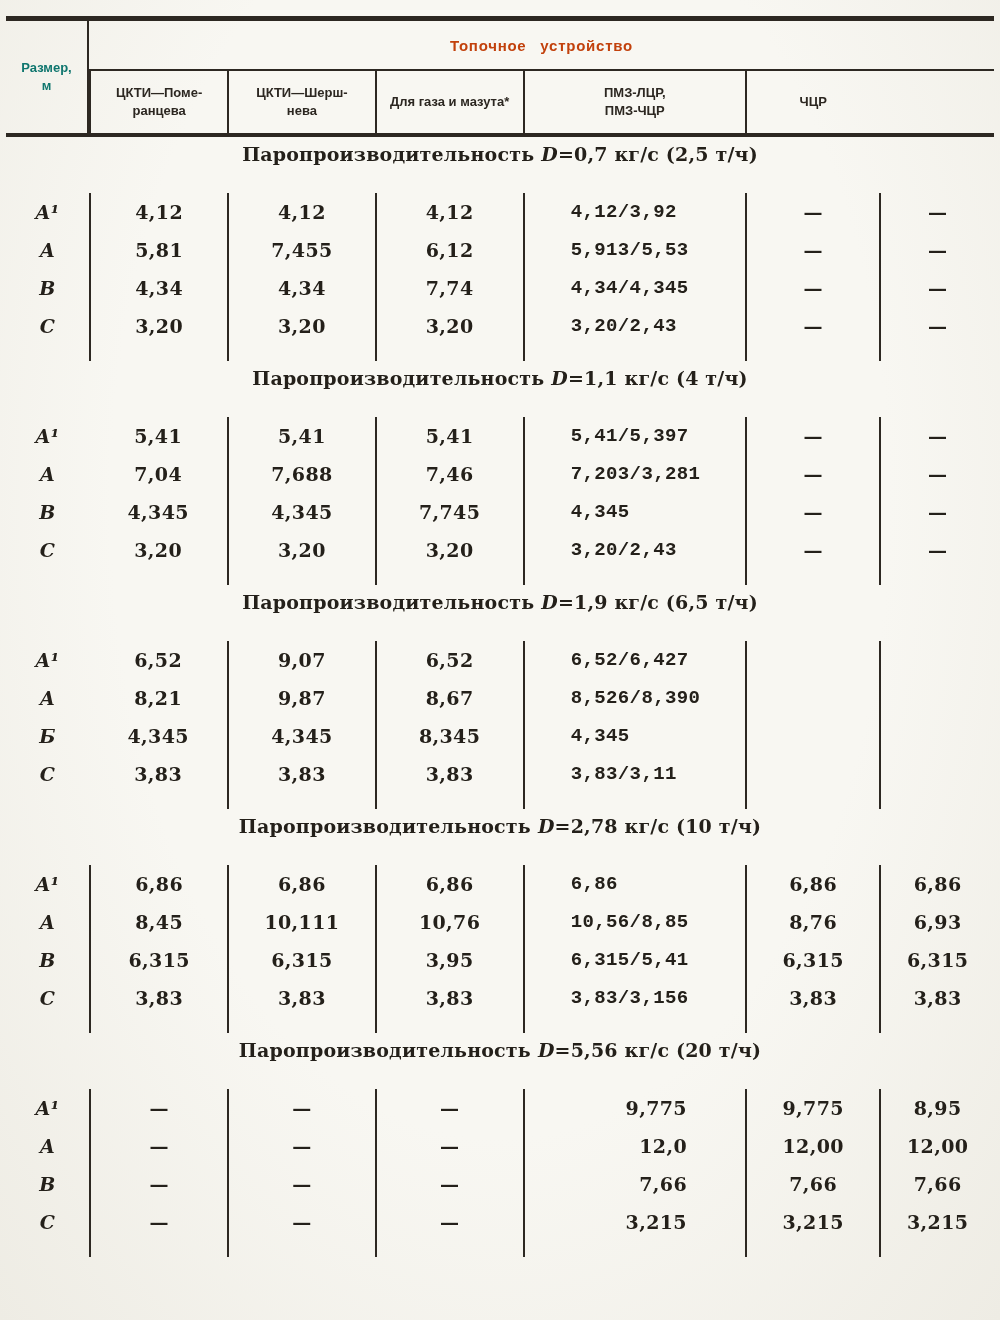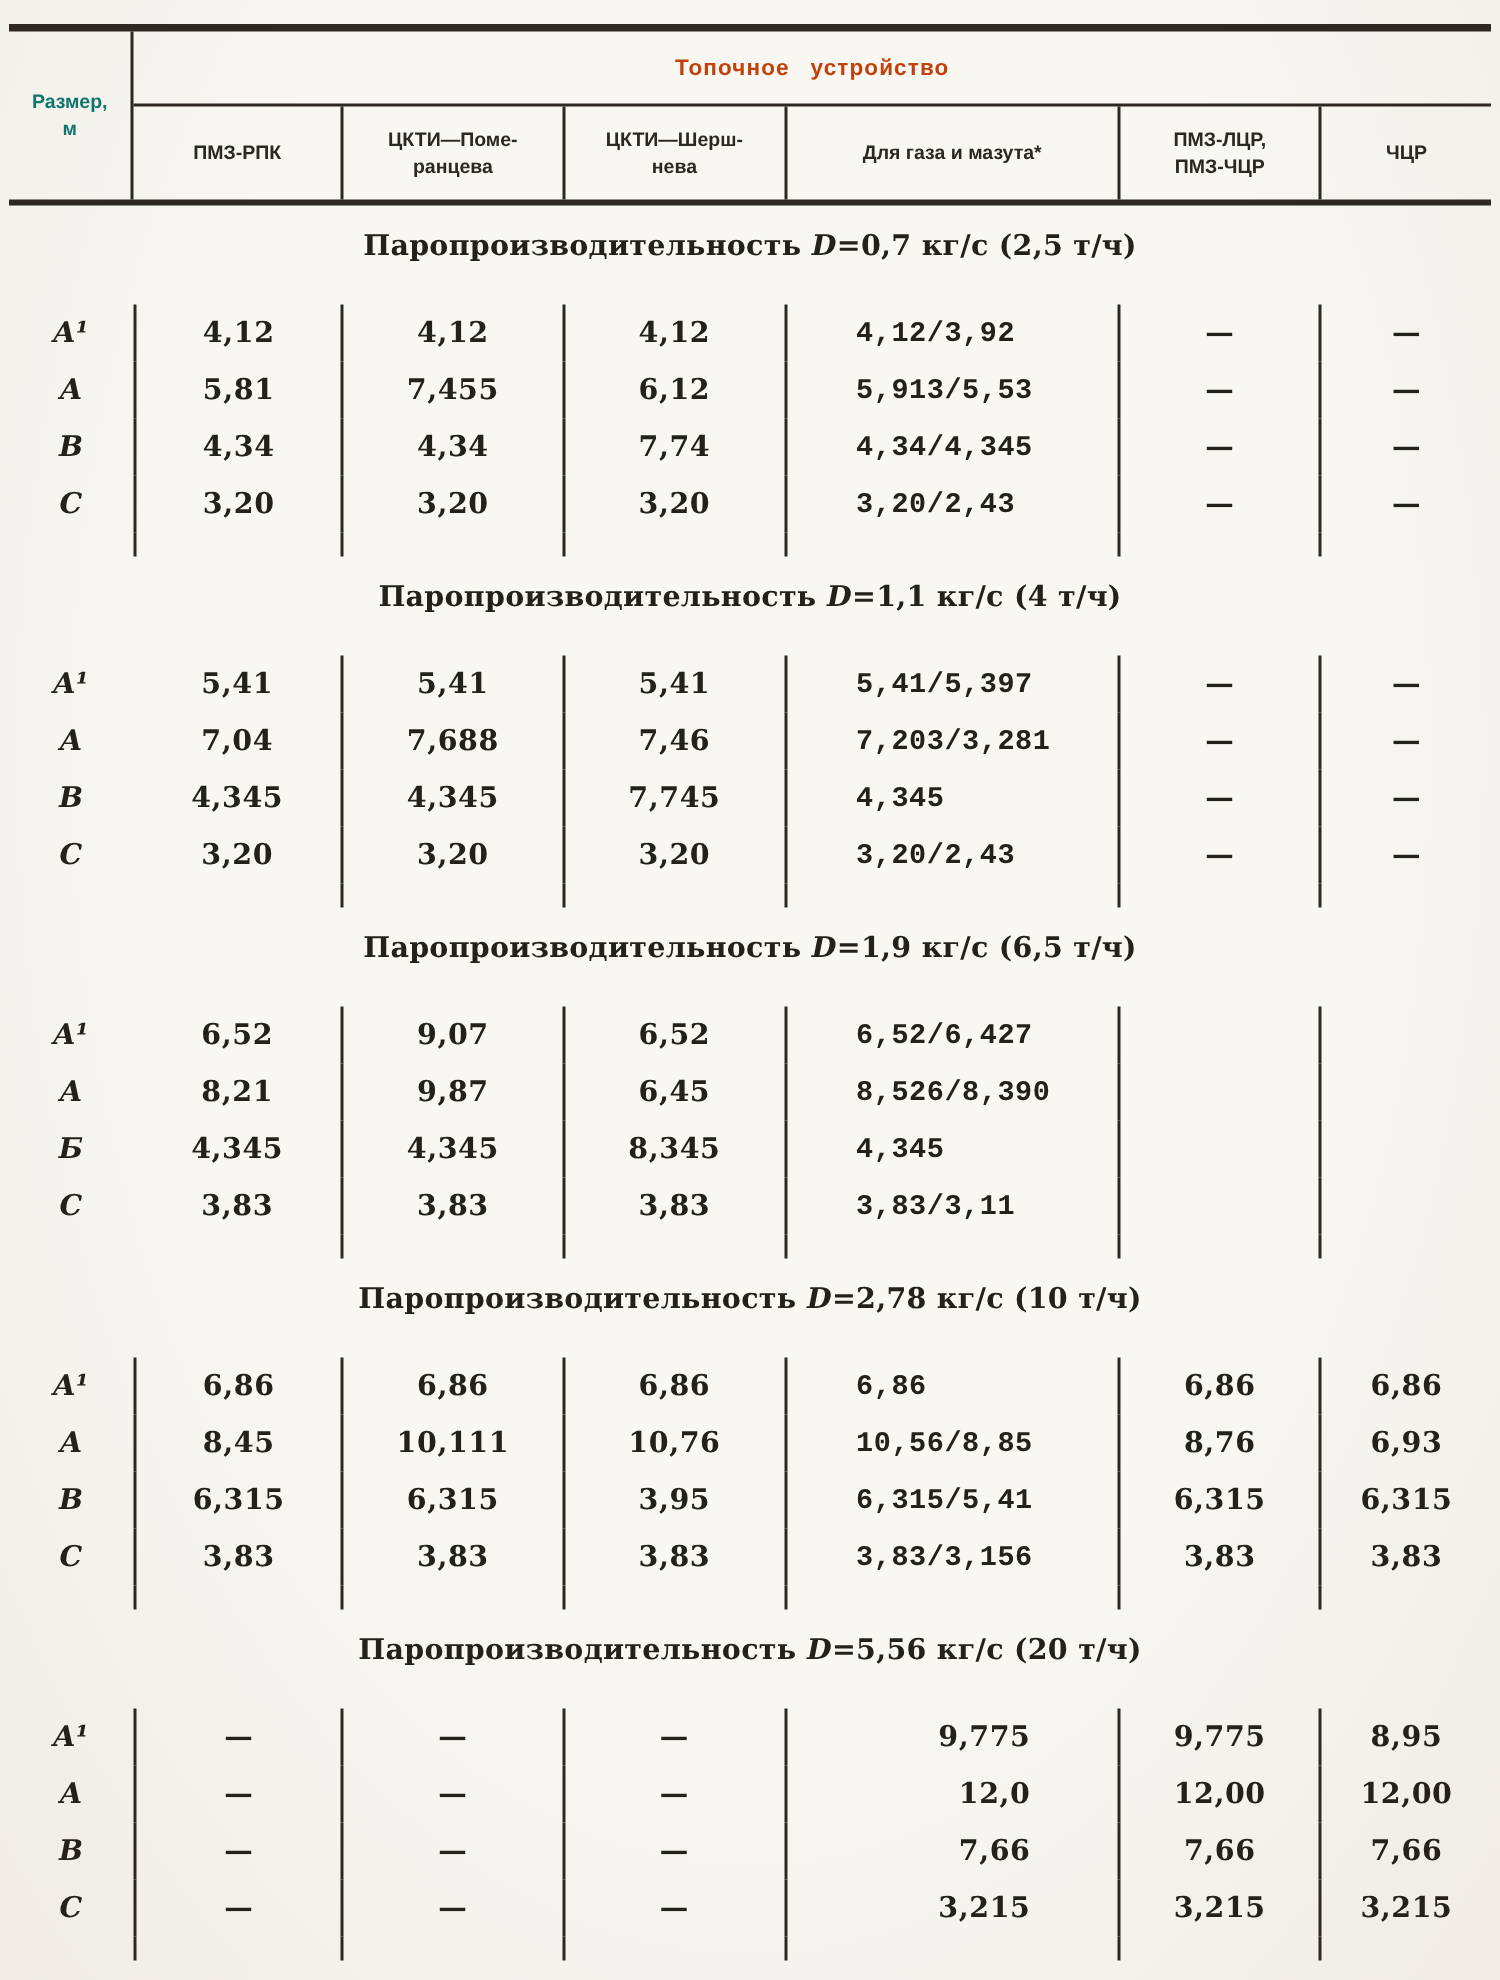--- a/index.html
+++ b/index.html
@@ -44,21 +44,21 @@
   .col-head{
     grid-row:2;
     display:flex;align-items:center;justify-content:center;
     text-align:center;white-space:pre-line;
     font:600 13px/1.35 "Liberation Sans", sans-serif;
     padding:2px 4px;color:#2c2721;
   }
   .vline{border-left:2px solid var(--rule);}
 
   
-  .block{padding-top:14px;}
+  .block{padding-top:4px;}
   .sec-heading{
     text-align:center;
     font:700 19px/26px "DejaVu Serif", serif;
     margin:0 0 26px 0;
     letter-spacing:.01em;
   }
   .hd-symbol{font-style:italic;font-weight:700;margin-left:7px;}
   .sec-grid{
     display:grid;
     grid-template-columns:8.4% 14% 14.9% 15% 22.5% 13.6% 11.6%;
@@ -77,21 +77,20 @@
 </style>
 </head>
 <body>
 
 <div class="sheet">
   <header class="thead" id="thead">
     <div class="size-cell">Размер,
 м</div>
     <div class="span-cell">Топочное устройство</div>
 
-  <div class="col-head">ПМЗ-РПК</div>
       <div class="col-head vline">ЦКТИ—Поме-
 ранцева</div>
       <div class="col-head vline">ЦКТИ—Шерш-
 нева</div>
       <div class="col-head vline">Для газа и мазута*</div>
       <div class="col-head vline">ПМЗ-ЛЦР,
 ПМЗ-ЧЦР</div>
       <div class="col-head vline">ЧЦР</div>
     </header>
 
@@ -183,21 +182,21 @@
           <div class="cell label-cell">A¹</div>
           <div class="cell value-cell">6,52</div>
           <div class="cell value-cell vline">9,07</div>
           <div class="cell value-cell vline">6,52</div>
           <div class="cell value-cell vline col4-left">6,52/6,427</div>
           <div class="cell value-cell vline"></div>
           <div class="cell value-cell vline"></div>
           <div class="cell label-cell">A</div>
           <div class="cell value-cell">8,21</div>
           <div class="cell value-cell vline">9,87</div>
-          <div class="cell value-cell vline">6,45</div>
+          <div class="cell value-cell vline">8,67</div>
           <div class="cell value-cell vline col4-left">8,526/8,390</div>
           <div class="cell value-cell vline"></div>
           <div class="cell value-cell vline"></div>
           <div class="cell label-cell">Б</div>
           <div class="cell value-cell">4,345</div>
           <div class="cell value-cell vline">4,345</div>
           <div class="cell value-cell vline">8,345</div>
           <div class="cell value-cell vline col4-left">4,345</div>
           <div class="cell value-cell vline"></div>
           <div class="cell value-cell vline"></div>

